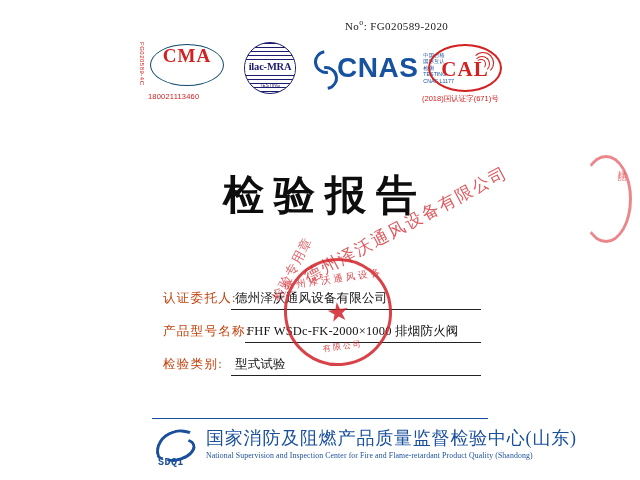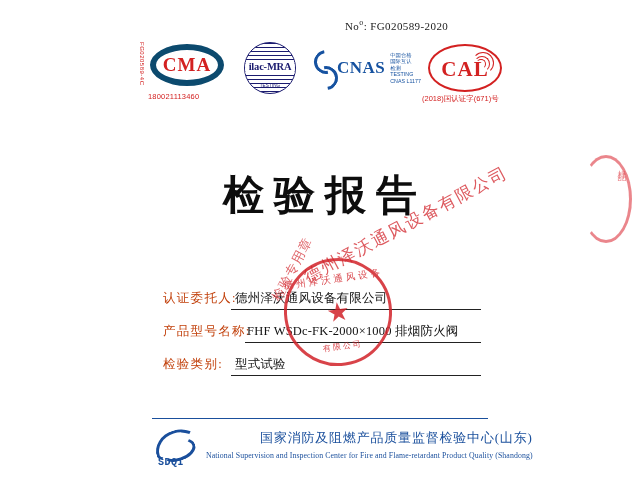--- a/index.html
+++ b/index.html
@@ -50,24 +50,23 @@
 
   .mark {
     position: absolute;
     top: 0;
   }
 
   
   .mark-cma { left: 10px; }
   .cma-oval {
     width: 74px; height: 42px;
-    border: 6px solid #0c4a6e;
+    border: 1px solid #0c4a6e;
     border-radius: 50%;
     display: flex;
-    align-items: center;
     justify-content: center;
     box-sizing: border-box;
   }
   .cma-text {
     font-family: "Liberation Serif", serif;
     font-weight: bold;
     font-size: 19px;
     color: #d32121;
     letter-spacing: 1px;
   }
@@ -141,23 +140,23 @@
   .cnas-glyph .arc {
     position: absolute;
     border: 3px solid #1652a0;
     border-radius: 50%;
     border-right-color: transparent;
     border-top-color: transparent;
   }
   .cnas-glyph .a1 { width: 18px; height: 18px; left: 2px; top: 2px; transform: rotate(35deg); }
   .cnas-glyph .a2 { width: 18px; height: 18px; left: 2px; top: 18px; transform: rotate(215deg); }
   .cnas-text {
-    font-family: Liberation Serif, serif;
-    font-weight: bold;
-    font-size: 17px;
+    font-family: Liberation Sans, sans-serif;
+    font-weight: bold;
+    font-size: 28px;
     color: #1652a0;
     letter-spacing: .5px;
   }
   .cnas-side {
     font-size: 5.3px;
     color: #1652a0;
     line-height: 6.4px;
     margin-left: 5px;
     white-space: nowrap;
   }
@@ -410,26 +409,25 @@
     left: 6px;
     top: 29px;
     font-family: Liberation Mono, monospace;
     font-weight: bold;
     font-size: 10px;
     color: #1a4f9c;
     letter-spacing: .5px;
   }
   .footer-cn {
     font-family: "Liberation Serif", serif;
-    font-size: 13px;
+    font-size: 18px;
     color: #1a4f9c;
     letter-spacing: .8px;
     line-height: 20px;
     white-space: nowrap;
-    text-align: right;
   }
   .footer-en {
     font-family: "Liberation Serif", serif;
     font-size: 7.8px;
     color: #1a4f9c;
     letter-spacing: .1px;
     margin-top: 3px;
     white-space: nowrap;
   }
 </style>

